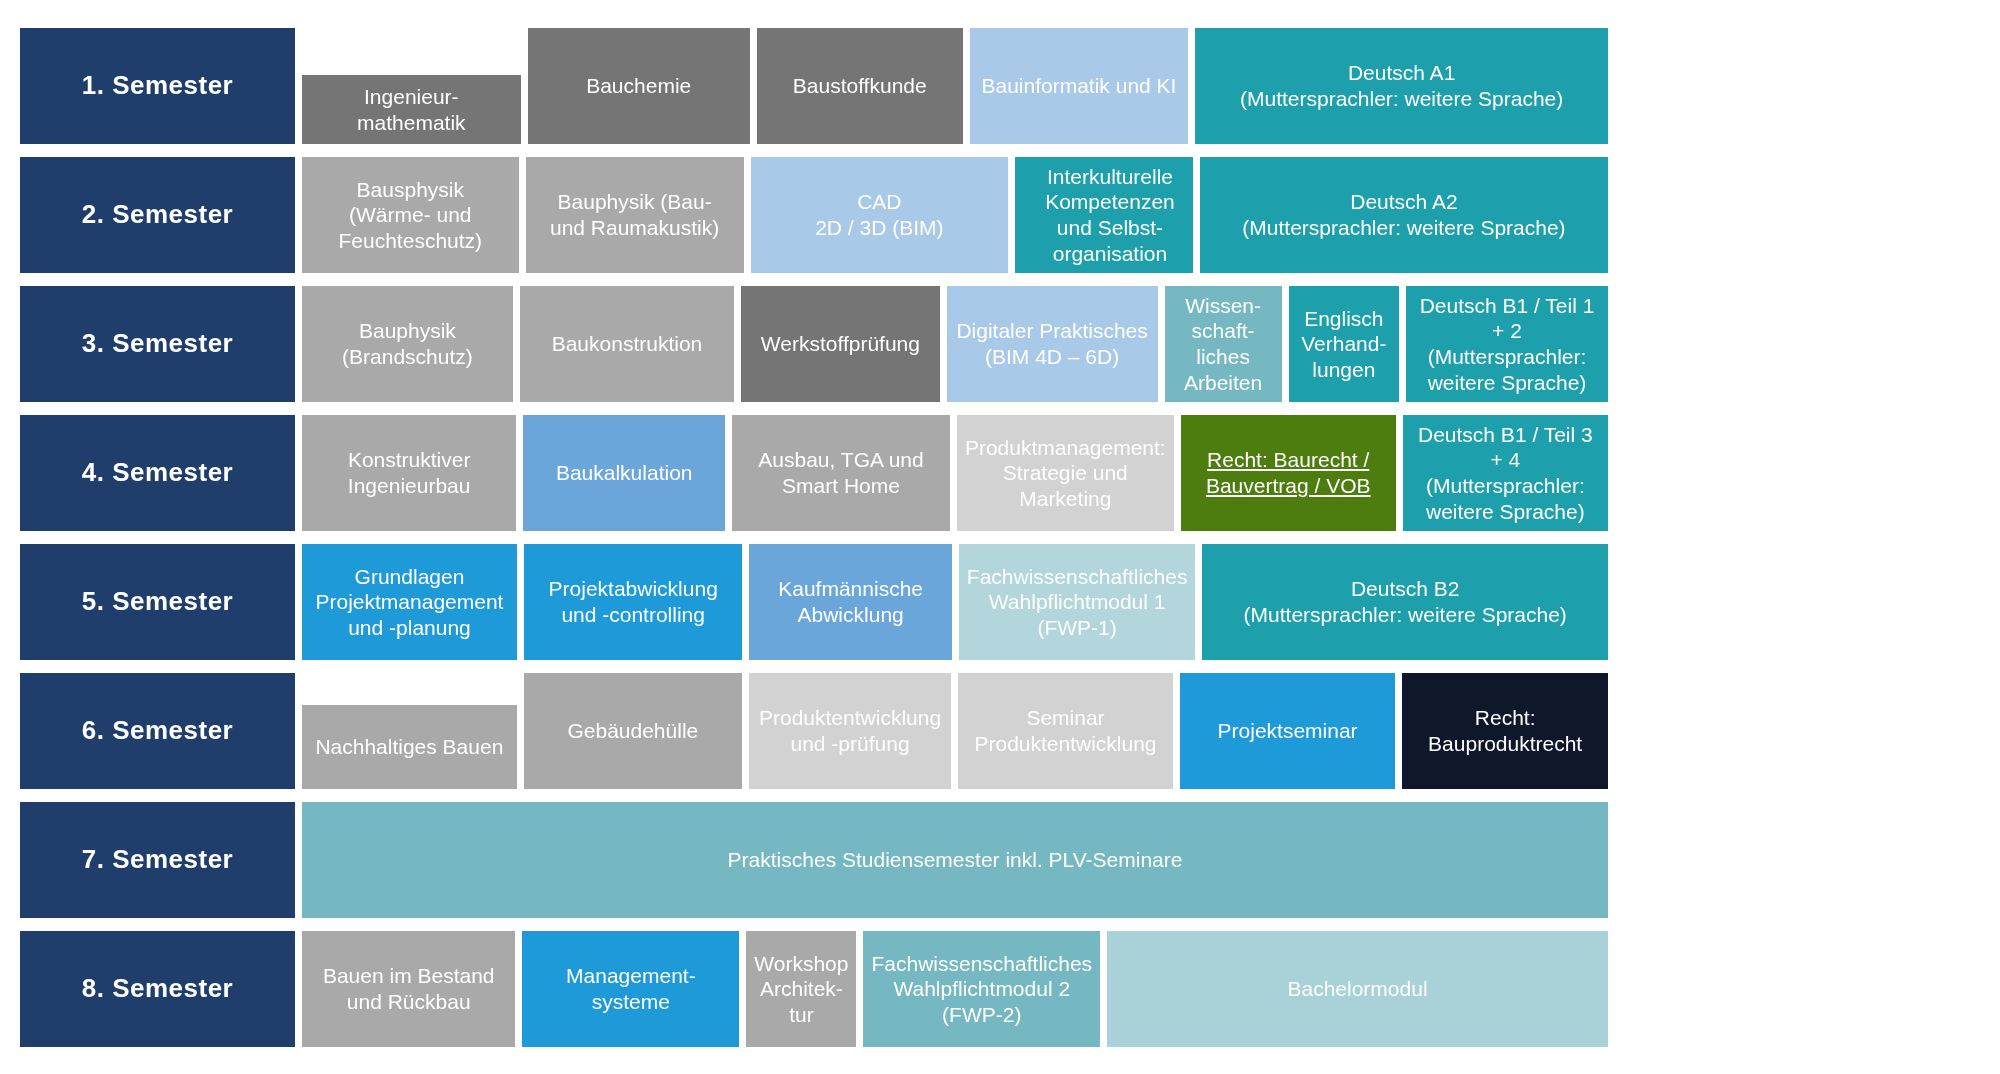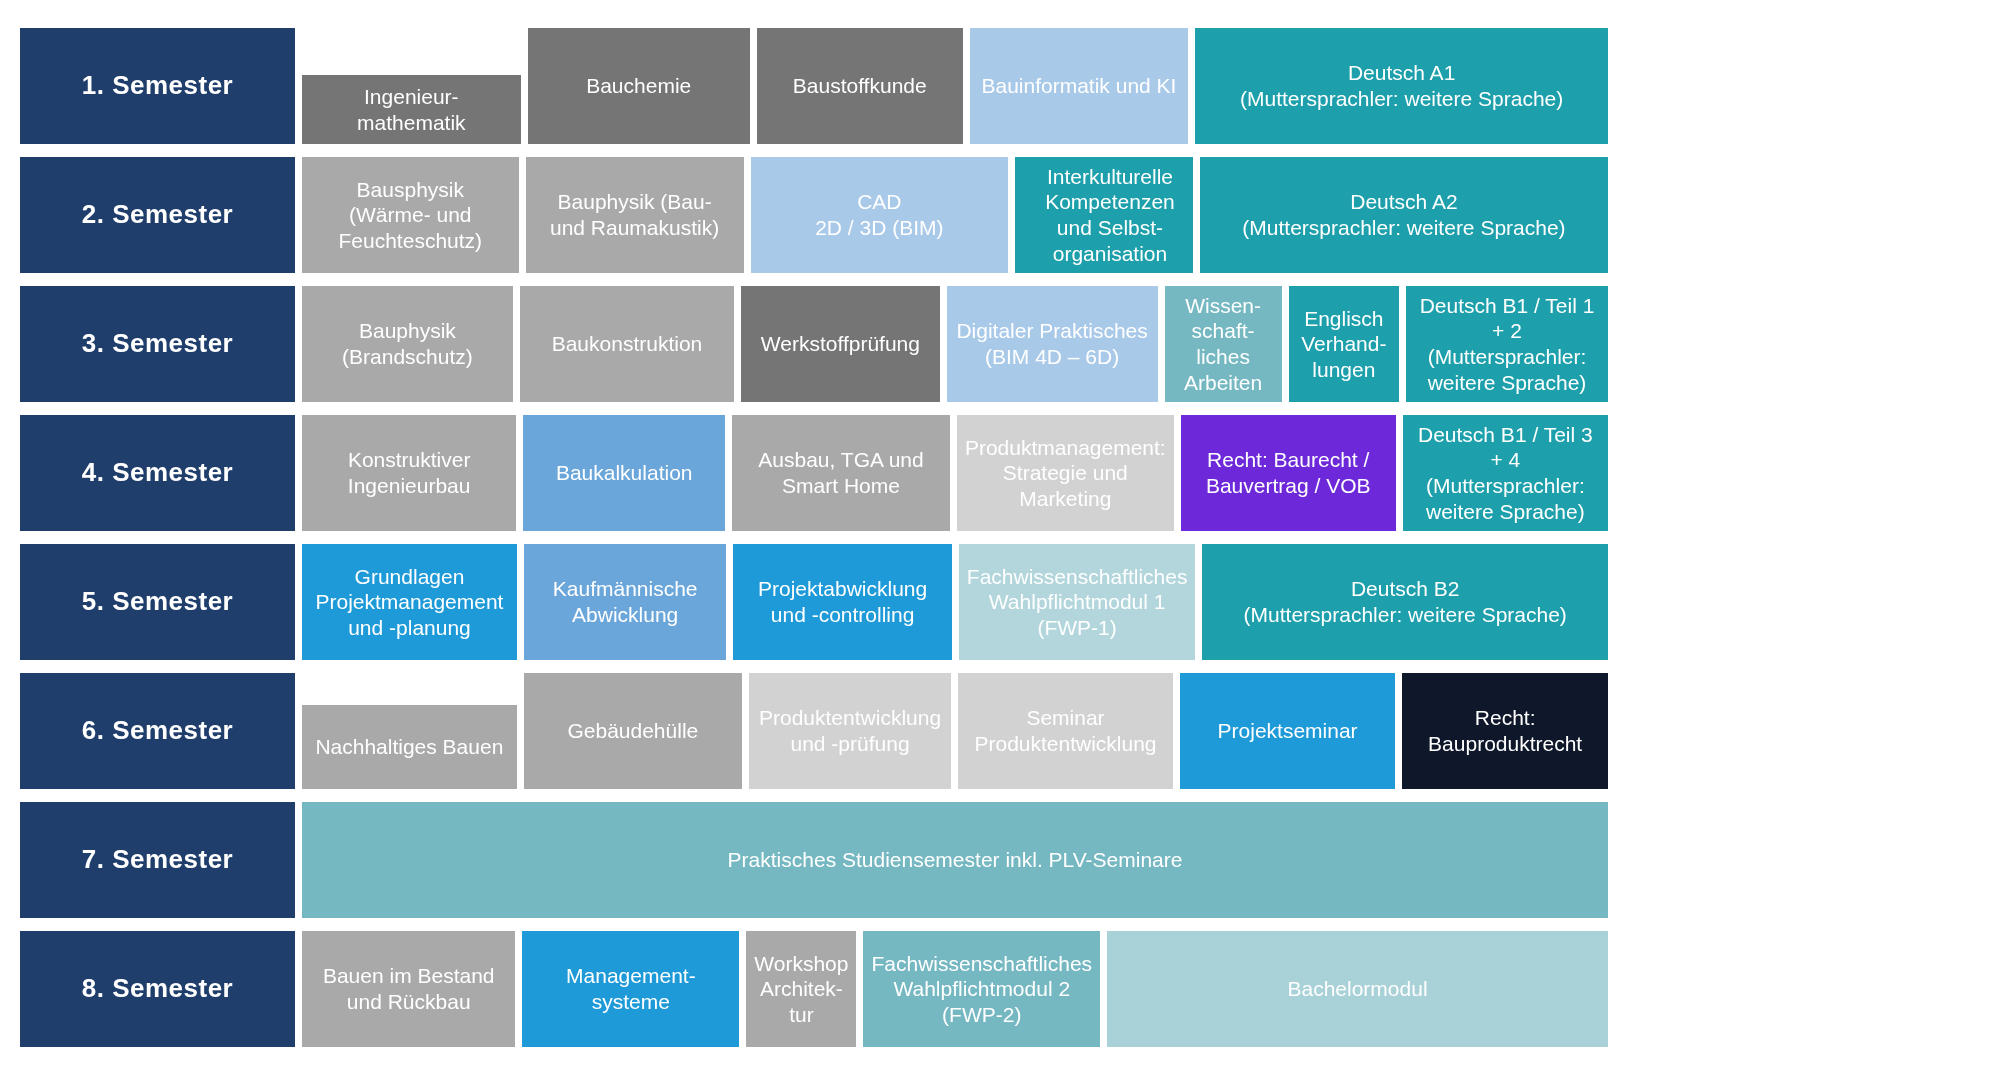--- a/index.html
+++ b/index.html
@@ -98,35 +98,35 @@
       <div class="row">
         <div class="cell semester" style="background: rgb(31, 62, 108); color: rgb(255, 255, 255);">4. Semester</div>
         <div class="cell module" style="flex: 285 1 0px; background: rgb(169, 169, 169); color: rgb(255, 255, 255);">Konstruktiver
 Ingenieurbau</div>
         <div class="cell module" style="flex: 267 1 0px; background: rgb(107, 166, 218); color: rgb(255, 255, 255);">Baukalkulation</div>
         <div class="cell module" style="flex: 290 1 0px; background: rgb(169, 169, 169); color: rgb(255, 255, 255);">Ausbau, TGA und
 Smart Home</div>
         <div class="cell module" style="flex: 285 1 0px; background: rgb(210, 210, 210); color: rgb(255, 255, 255);">Produktmanagement:
 Strategie und
 Marketing</div>
-        <div class="cell module" style="flex: 286 1 0px; background: #6d28d9; color: rgb(255, 255, 255);">Recht: Baurecht /
+        <div class="cell module" style="flex: 286 1 0px; background: #4d7c0f; color: rgb(255, 255, 255); text-decoration: underline;">Recht: Baurecht /
 Bauvertrag / VOB</div>
         <div class="cell module" style="flex: 272 1 0px; background: rgb(29, 160, 171); color: rgb(255, 255, 255);">Deutsch B1 / Teil 3 + 4
 (Muttersprachler:
 weitere Sprache)</div>
       </div>
       <div class="row">
         <div class="cell semester" style="background: rgb(31, 62, 108); color: rgb(255, 255, 255);">5. Semester</div>
         <div class="cell module" style="flex: 285 1 0px; background: rgb(30, 154, 216); color: rgb(255, 255, 255);">Grundlagen
 Projektmanagement
 und -planung</div>
+        <div class="cell module" style="flex: 290 1 0px; background: rgb(30, 154, 216); color: rgb(255, 255, 255);">Projektabwicklung
+und -controlling</div>
         <div class="cell module" style="flex: 267 1 0px; background: rgb(107, 166, 218); color: rgb(255, 255, 255);">Kaufmännische
 Abwicklung</div>
-        <div class="cell module" style="flex: 290 1 0px; background: rgb(30, 154, 216); color: rgb(255, 255, 255);">Projektabwicklung
-und -controlling</div>
         <div class="cell module" style="flex: 285 1 0px; background: rgb(178, 214, 219); color: rgb(255, 255, 255);">Fachwissenschaftliches
 Wahlpflichtmodul 1
 (FWP-1)</div>
         <div class="cell module" style="flex: 558 1 0px; background: rgb(29, 160, 171); color: rgb(255, 255, 255);">Deutsch B2
 (Muttersprachler: weitere Sprache)</div>
       </div>
       <div class="row">
         <div class="cell semester" style="background: rgb(31, 62, 108); color: rgb(255, 255, 255);">6. Semester</div>
         <div class="cell module" style="flex: 285 1 0px; background: rgb(169, 169, 169); color: rgb(255, 255, 255); margin-top: 32px;">Nachhaltiges Bauen</div>
         <div class="cell module" style="flex: 290 1 0px; background: rgb(169, 169, 169); color: rgb(255, 255, 255);">Gebäudehülle</div>

